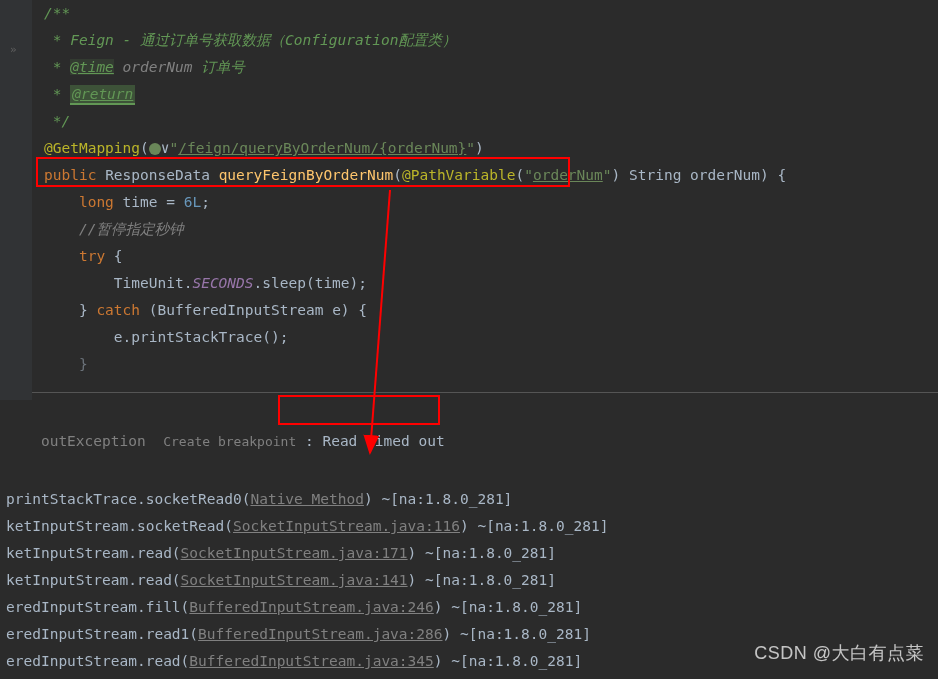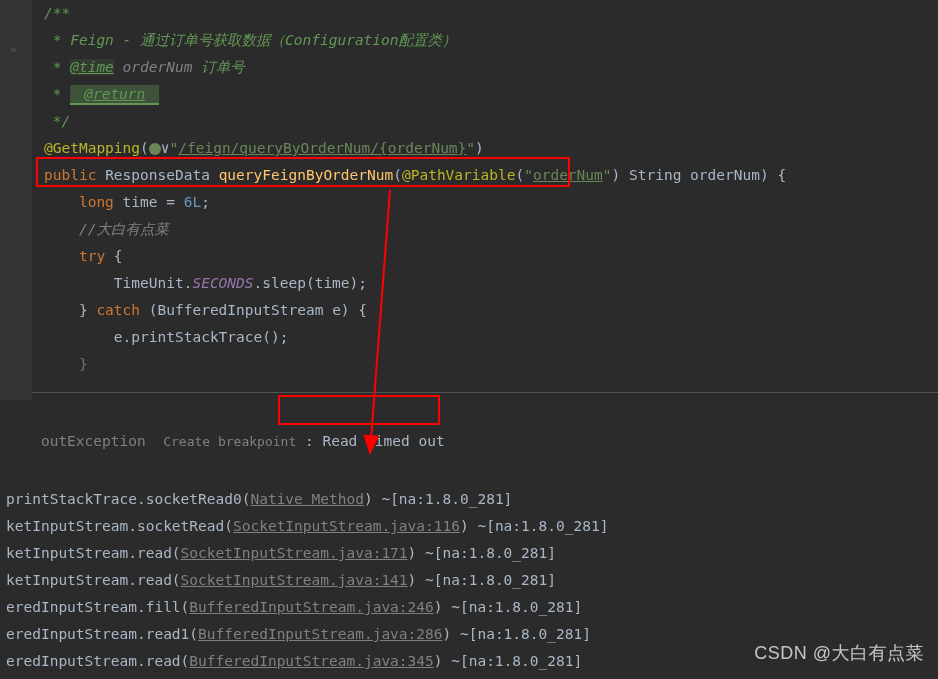--- a/index.html
+++ b/index.html
@@ -26,21 +26,21 @@
       background: #313335;
     }
     .code-area {
       margin-left: 32px;
       padding-left: 12px;
     }
     .line { white-space: pre; position: relative; }
     .comment { color: #808080; font-style: italic; }
     .doc-comment { color: #629755; font-style: italic; }
     .doc-tag { color: #629755; font-style: italic; text-decoration: underline; background: rgba(98,151,85,0.15); }
-    .doc-tag-return { color: #629755; font-style: italic; text-decoration: underline; background: #3d5238; border-bottom: 2px solid #629755; padding: 1px 14px; }
+    .doc-tag-return { color: #629755; font-style: italic; text-decoration: underline; background: #3d5238; border-bottom: 2px solid #629755; padding: 1px 2px; }
     .annotation { color: #bbb529; }
     .keyword { color: #cc7832; }
     .string { color: #6a8759; }
     .string-link { color: #6a8759; text-decoration: underline; }
     .class-name { color: #a9b7c6; }
     .method { color: #ffc66d; }
     .static-field { color: #9876aa; font-style: italic; }
     .param { color: #a9b7c6; }
     .param-link { color: #6a8759; text-decoration: underline; }
     .number { color: #6897bb; }
@@ -110,21 +110,21 @@
   </div>
   <div class="code-area">
     <div class="line"><span class="doc-comment">/**</span></div>
     <div class="line"><span class="doc-comment"> * </span><span class="doc-comment">Feign - 通过订单号获取数据（Configuration配置类）</span></div>
     <div class="line"><span class="doc-comment"> * </span><span class="doc-tag">@time</span><span class="comment"> orderNum </span><span class="doc-comment">订单号</span></div>
     <div class="line"><span class="doc-comment"> * </span><span class="doc-tag-return">@return</span></div>
     <div class="line"><span class="doc-comment"> */</span></div>
     <div class="line"><span class="annotation">@GetMapping</span><span class="operator">(</span><span class="globe-icon"></span><span class="operator">∨</span><span class="string">"</span><span class="string-link">/feign/queryByOrderNum/{orderNum}</span><span class="string">"</span><span class="operator">)</span></div>
     <div class="line"><span class="keyword">public</span> <span class="class-name">ResponseData</span> <span class="method">queryFeignByOrderNum</span><span class="operator">(</span><span class="annotation">@PathVariable</span><span class="operator">(</span><span class="string">"</span><span class="param-link">orderNum</span><span class="string">"</span><span class="operator">)</span> <span class="class-name">String</span> <span class="param">orderNum</span><span class="operator">) {</span></div>
     <div class="line">    <span class="keyword">long</span> <span class="param">time</span> <span class="operator">=</span> <span class="number">6L</span><span class="operator">;</span></div>
-    <div class="line">    <span class="comment">//大白有点菜</span></div>
+    <div class="line">    <span class="comment">//暂停指定秒钟</span></div>
     <div class="line">    <span class="keyword">try</span> <span class="operator">{</span></div>
     <div class="line">        <span class="class-name">TimeUnit</span><span class="operator">.</span><span class="static-field">SECONDS</span><span class="operator">.</span><span class="param">sleep</span><span class="operator">(</span><span class="param">time</span><span class="operator">);</span></div>
     <div class="line">    <span class="operator">}</span> <span class="keyword">catch</span> <span class="operator">(</span><span class="class-name">BufferedInputStream</span> <span class="param">e</span><span class="operator">) {</span></div>
     <div class="line">        <span class="param">e</span><span class="operator">.</span><span class="param">printStackTrace</span><span class="operator">();</span></div>
     <div class="line">    <span class="operator" style="opacity:0.5;">}</span></div>
   </div>
 
   <div class="red-box" style="top:157px; left:36px; width:534px; height:30px;"></div>
 
   <svg class="arrow" width="180" height="300">

